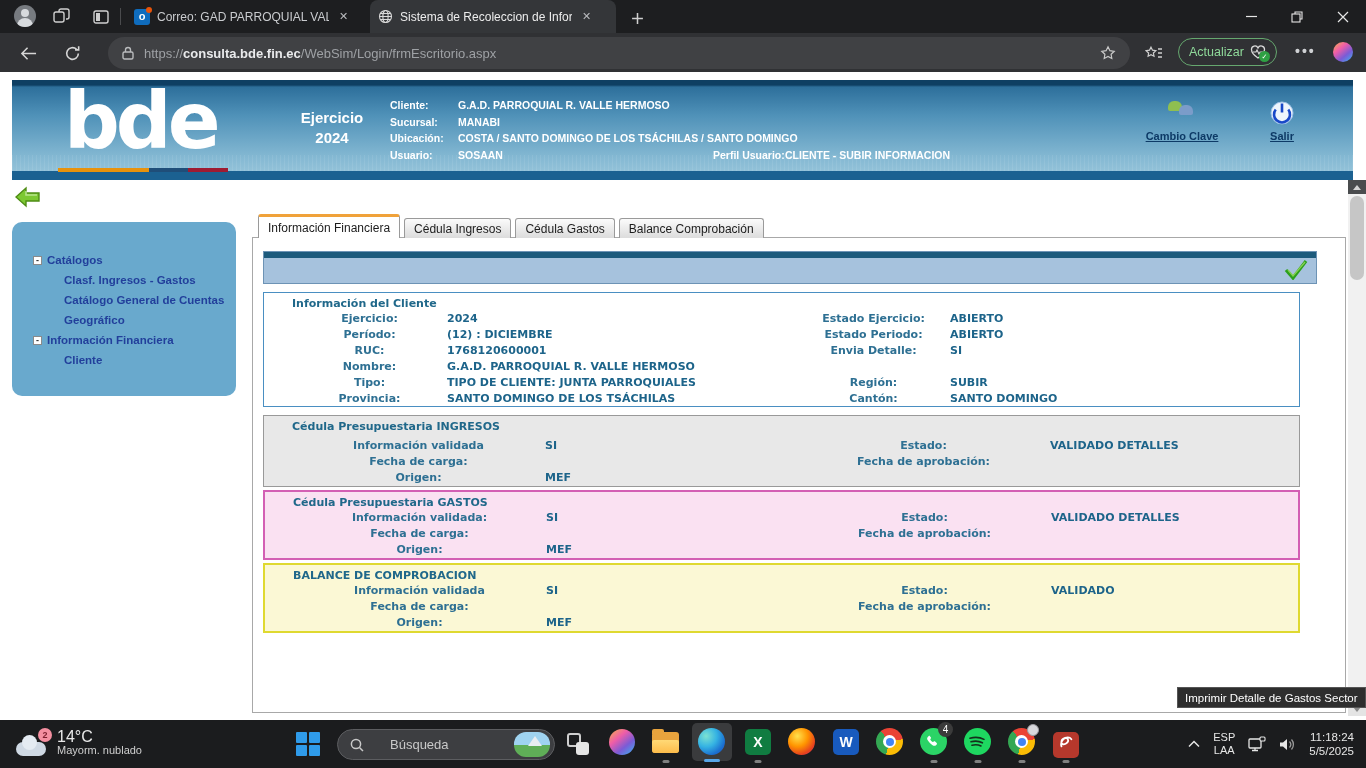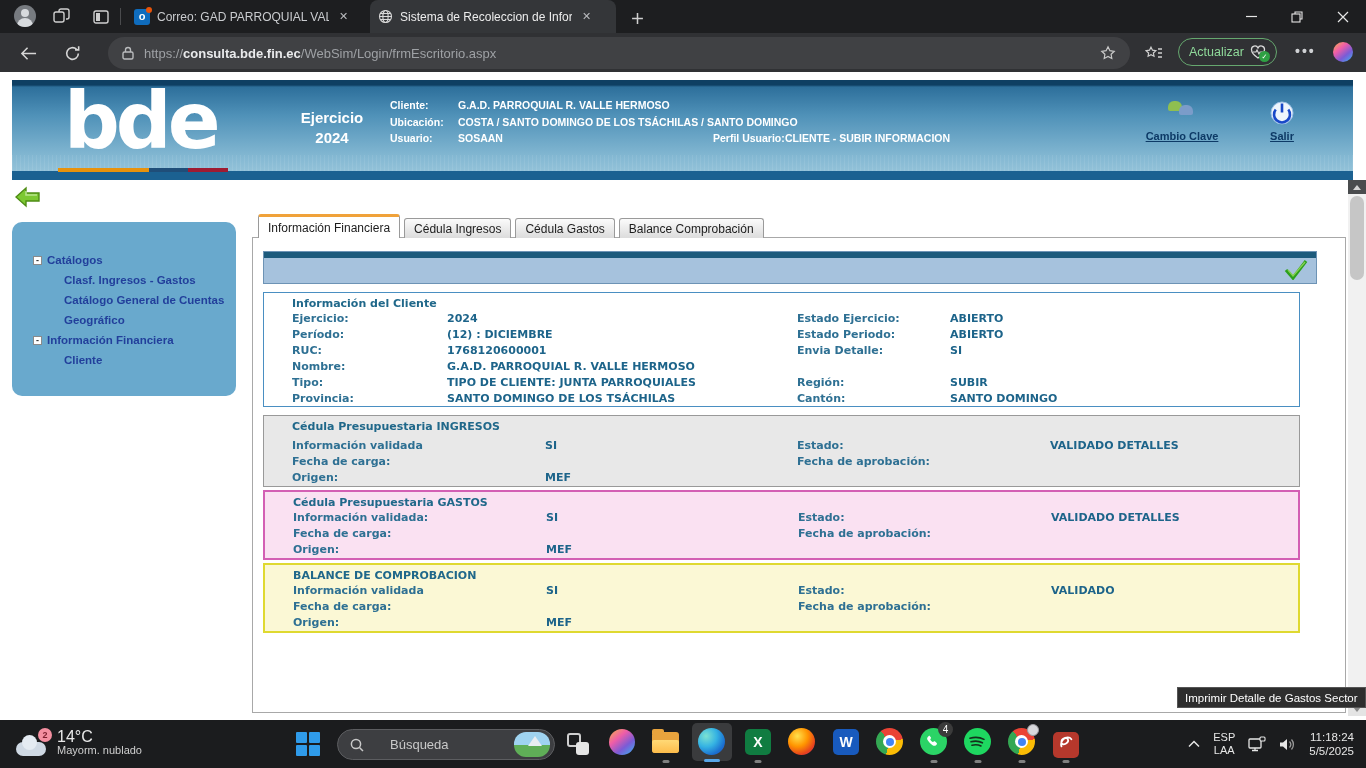--- a/index.html
+++ b/index.html
@@ -82,21 +82,21 @@
   .container { position:absolute; top:165px; left:252px; width:1094px; height:476px; border:1px solid #a8a8a8; background:#fff; z-index:2; }
   .banner { position:absolute; top:13px; left:10px; width:1054px; height:33px; background:#a6c2dd; border:1px solid #6d93b5; }
   .banner::before { content:""; position:absolute; top:0; left:0; right:0; height:6px; background:#1c5a7c; }
   .banner-check { position:absolute; right:8px; top:8px; }
 
   .panel { position:absolute; left:10px; width:1037px; font-family:"DejaVu Sans", sans-serif; font-size:11px; color:#20688a; }
   .p-title { font-weight:bold; padding:4px 0 1px 28px; white-space:nowrap; }
   .client-grid, .status-grid { display:grid; padding-left:28px; line-height:16px; white-space:nowrap; }
   .client-grid { grid-template-columns:155px 350px 153px 1fr; }
   .status-grid { grid-template-columns:253px 252px 253px 1fr; }
-  .lbl { font-weight:bold; color:#2e7093; }
+  .lbl { font-weight:bold; color:#2e7093;text-align:center; }
   .val { font-weight:bold; color:#1d648a; }
   .panel.client { top:54px; height:115px; border:1px solid #4a8fc2; background:#fff; }
   .panel.ingresos { top:177px; height:72px; border:1px solid #999; background:#e8e8e8; }
   .panel.gastos { top:252px; height:70px; border:2px solid #d35fb4; background:#fae1f2; }
   .panel.balance { top:325px; height:70px; border:2px solid #dfd930; background:#fbf8d5; }
   .panel .p-title.gap { padding-bottom:5px; }
 
   
   .scrollbar { position:absolute; top:108px; left:1348px; width:18px; height:536px; background:#f1f1f1; }
   .sb-btn { position:absolute; left:0; width:18px; height:14px; display:flex; align-items:center; justify-content:center; }
@@ -275,20 +275,24 @@
       <div class="ejercicio">
         <div>Ejercicio</div>
         <div>2024</div>
       </div>
       <div class="hdr-fields">
         <div class="hdr-row">
             <span class="hl">Cliente:</span>
             <span>G.A.D. PARROQUIAL R. VALLE HERMOSO</span>
           </div>
         <div class="hdr-row">
+            <span class="hl">Sucursal:</span>
+            <span>MANABI</span>
+          </div>
+        <div class="hdr-row">
             <span class="hl">Ubicación:</span>
             <span>COSTA / SANTO DOMINGO DE LOS TSÁCHILAS / SANTO DOMINGO</span>
           </div>
         <div class="hdr-row">
             <span class="hl">Usuario:</span>
             <span style="width:180px">SOSAAN</span>
             <span class="hx">Perfil Usuario:</span>
             <span>CLIENTE - SUBIR INFORMACION</span>
           </div>
       </div>

